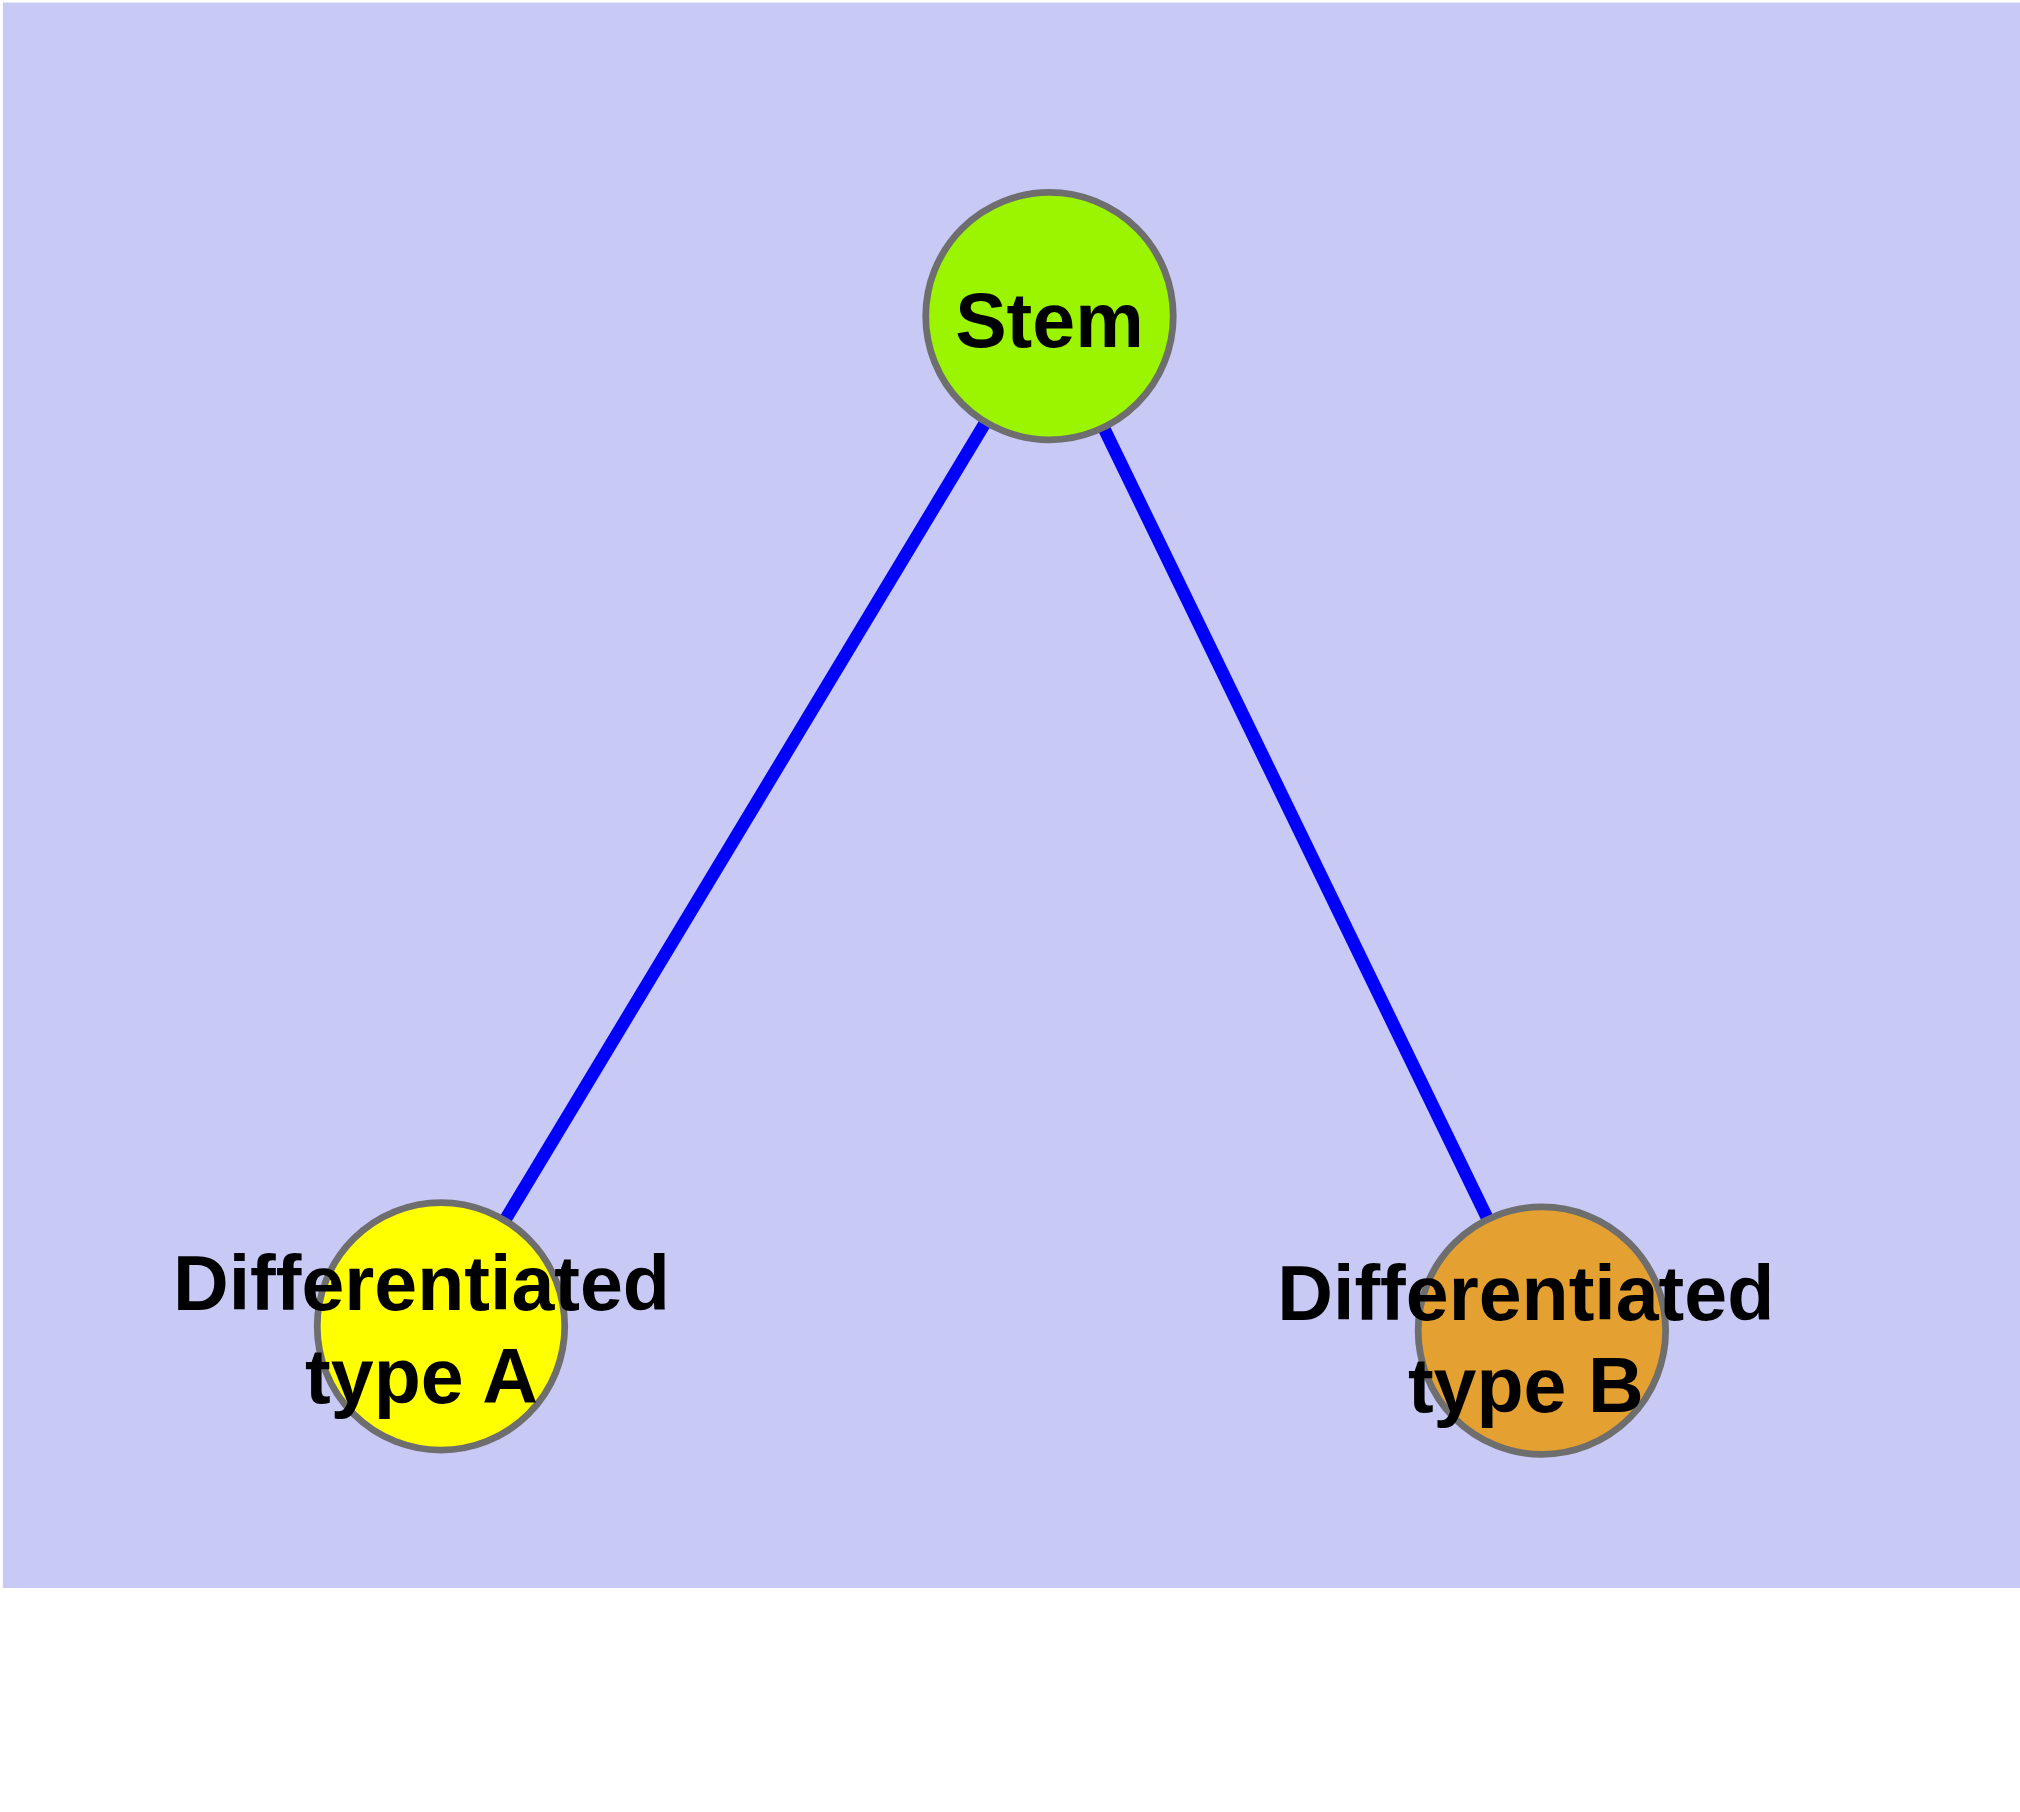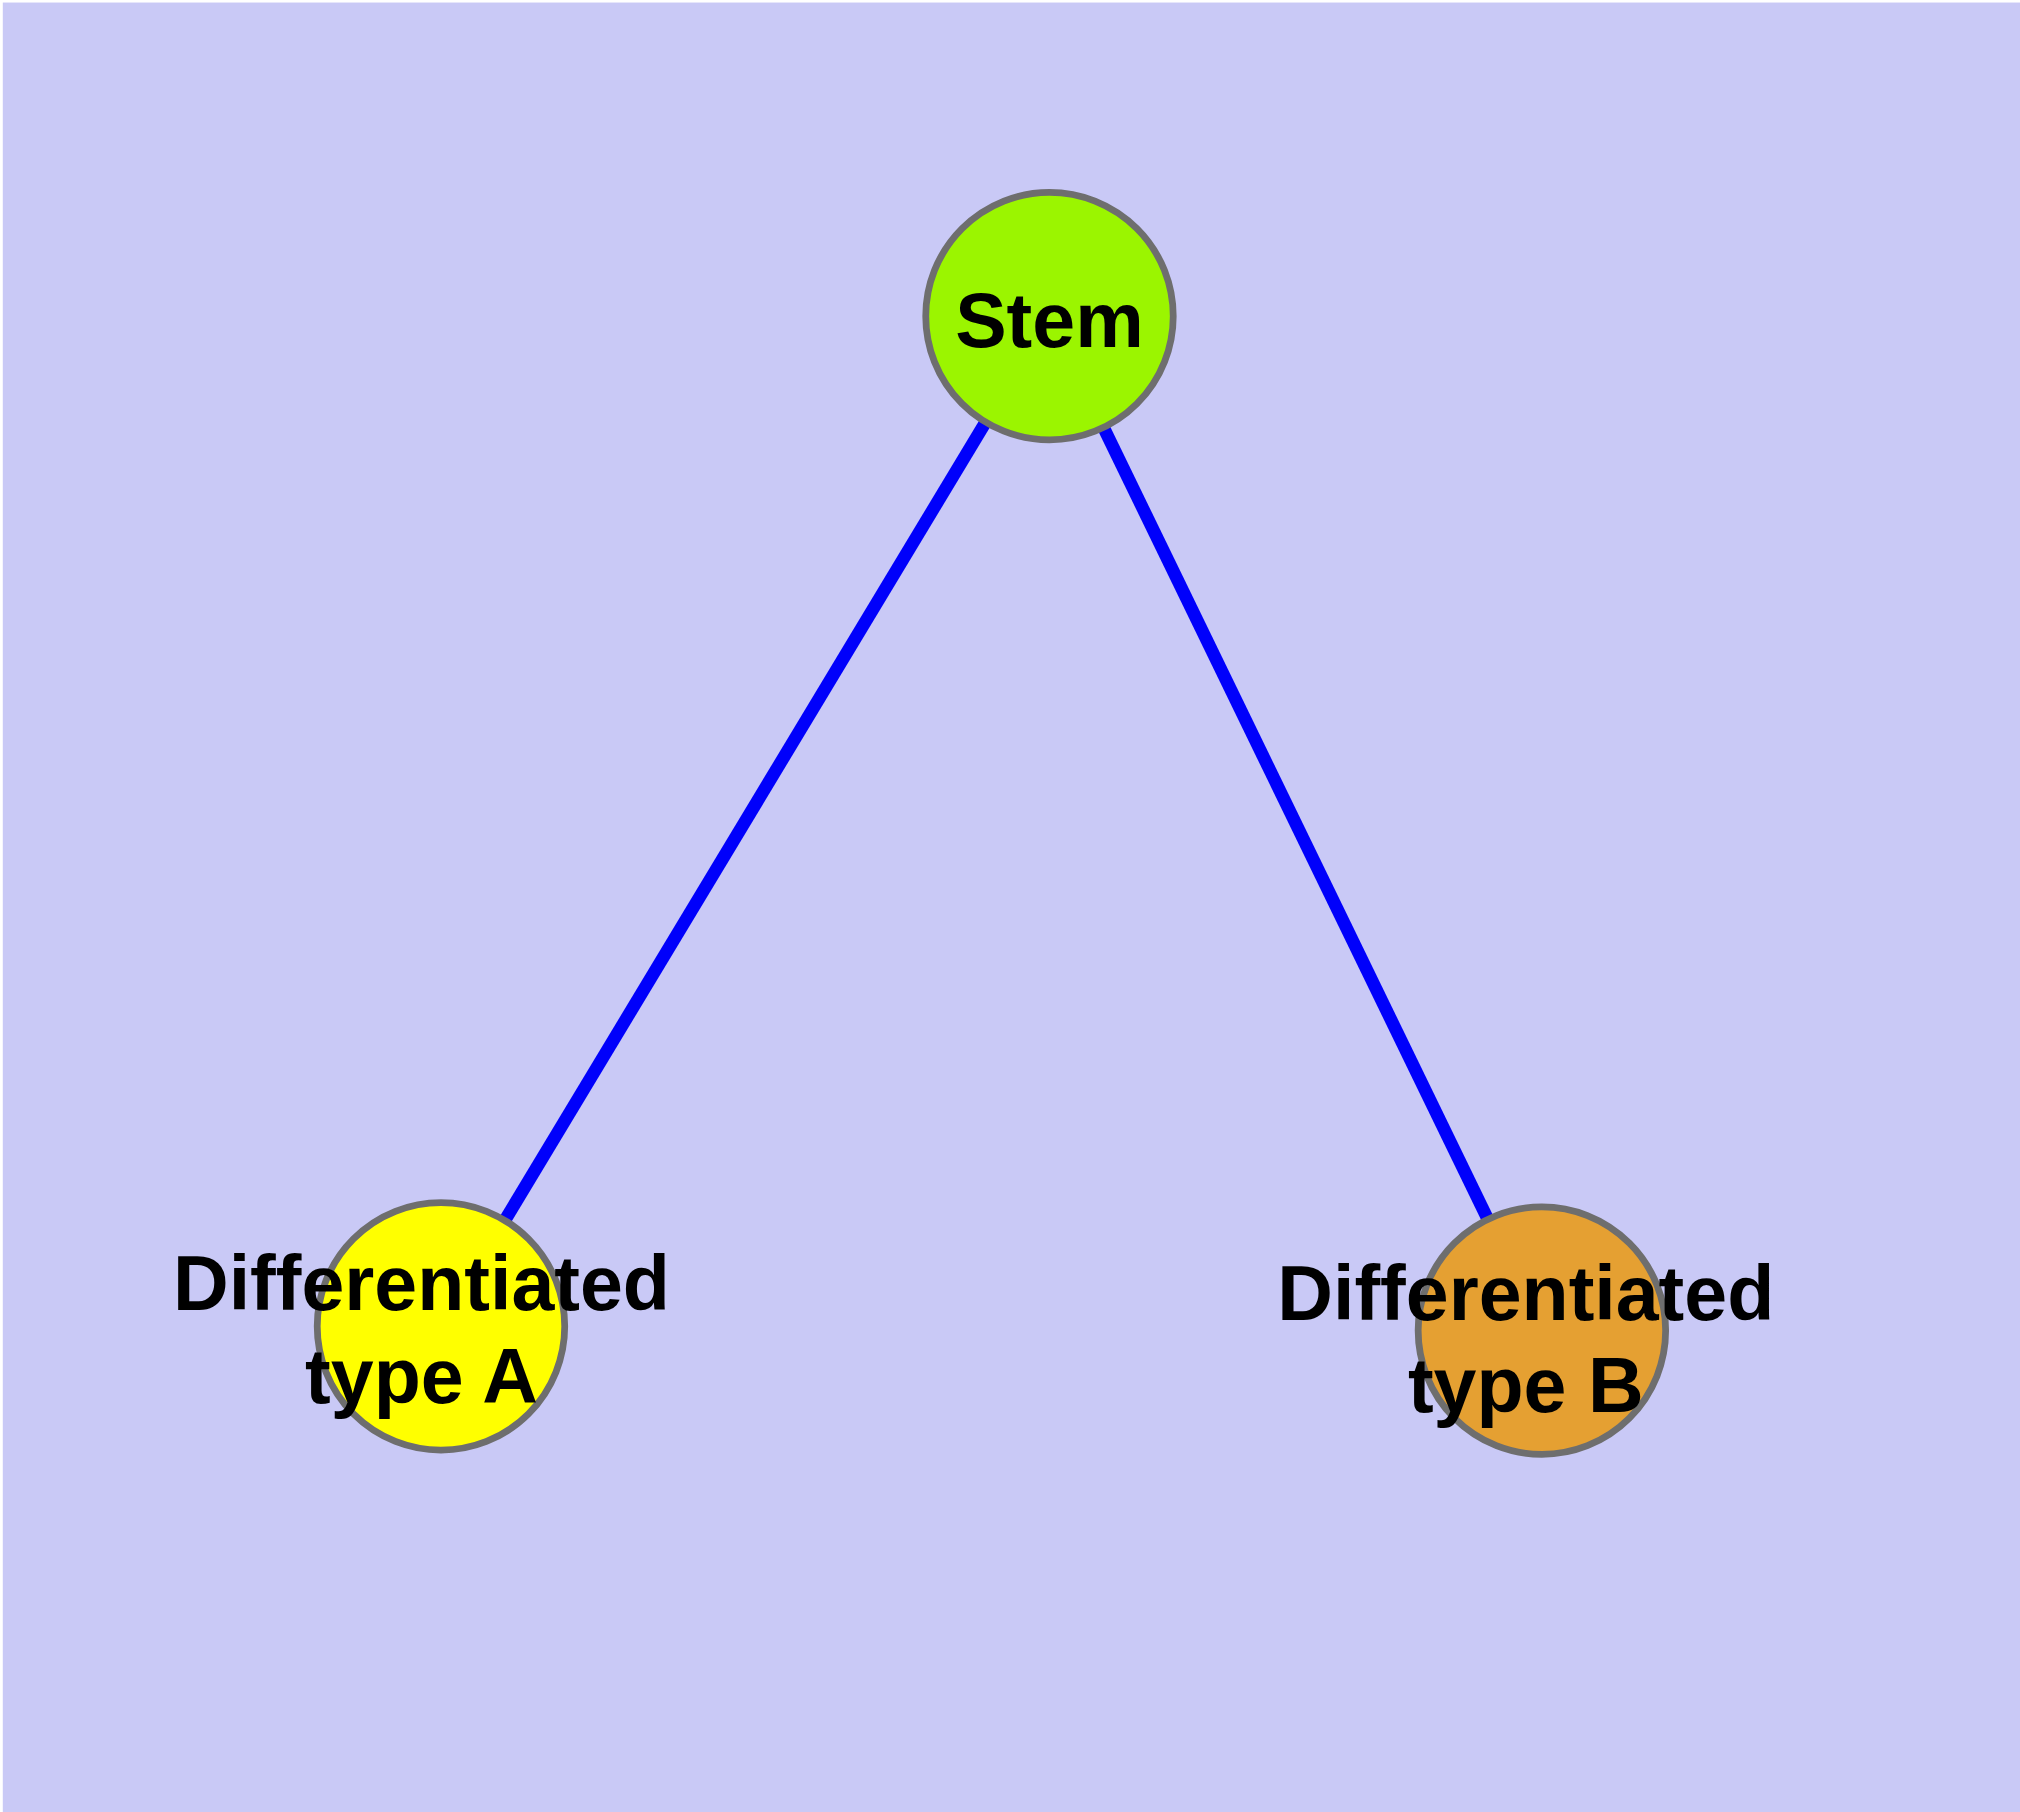--- a/index.html
+++ b/index.html
@@ -3,21 +3,21 @@
 <meta charset="utf-8">
 <style>
   html, body {
     margin: 0;
     padding: 0;
     background: #ffffff;
   }
   .stage {
     position: relative;
     width: 2021px;
-    height: 1812px;
+    height: 1588px;
     background: #ffffff;
     overflow: hidden;
   }
   svg.diagram {
     display: block;
     width: 2021px;
     height: 1812px;
   }
   .node-label {
     font-family: "Liberation Sans", sans-serif;

